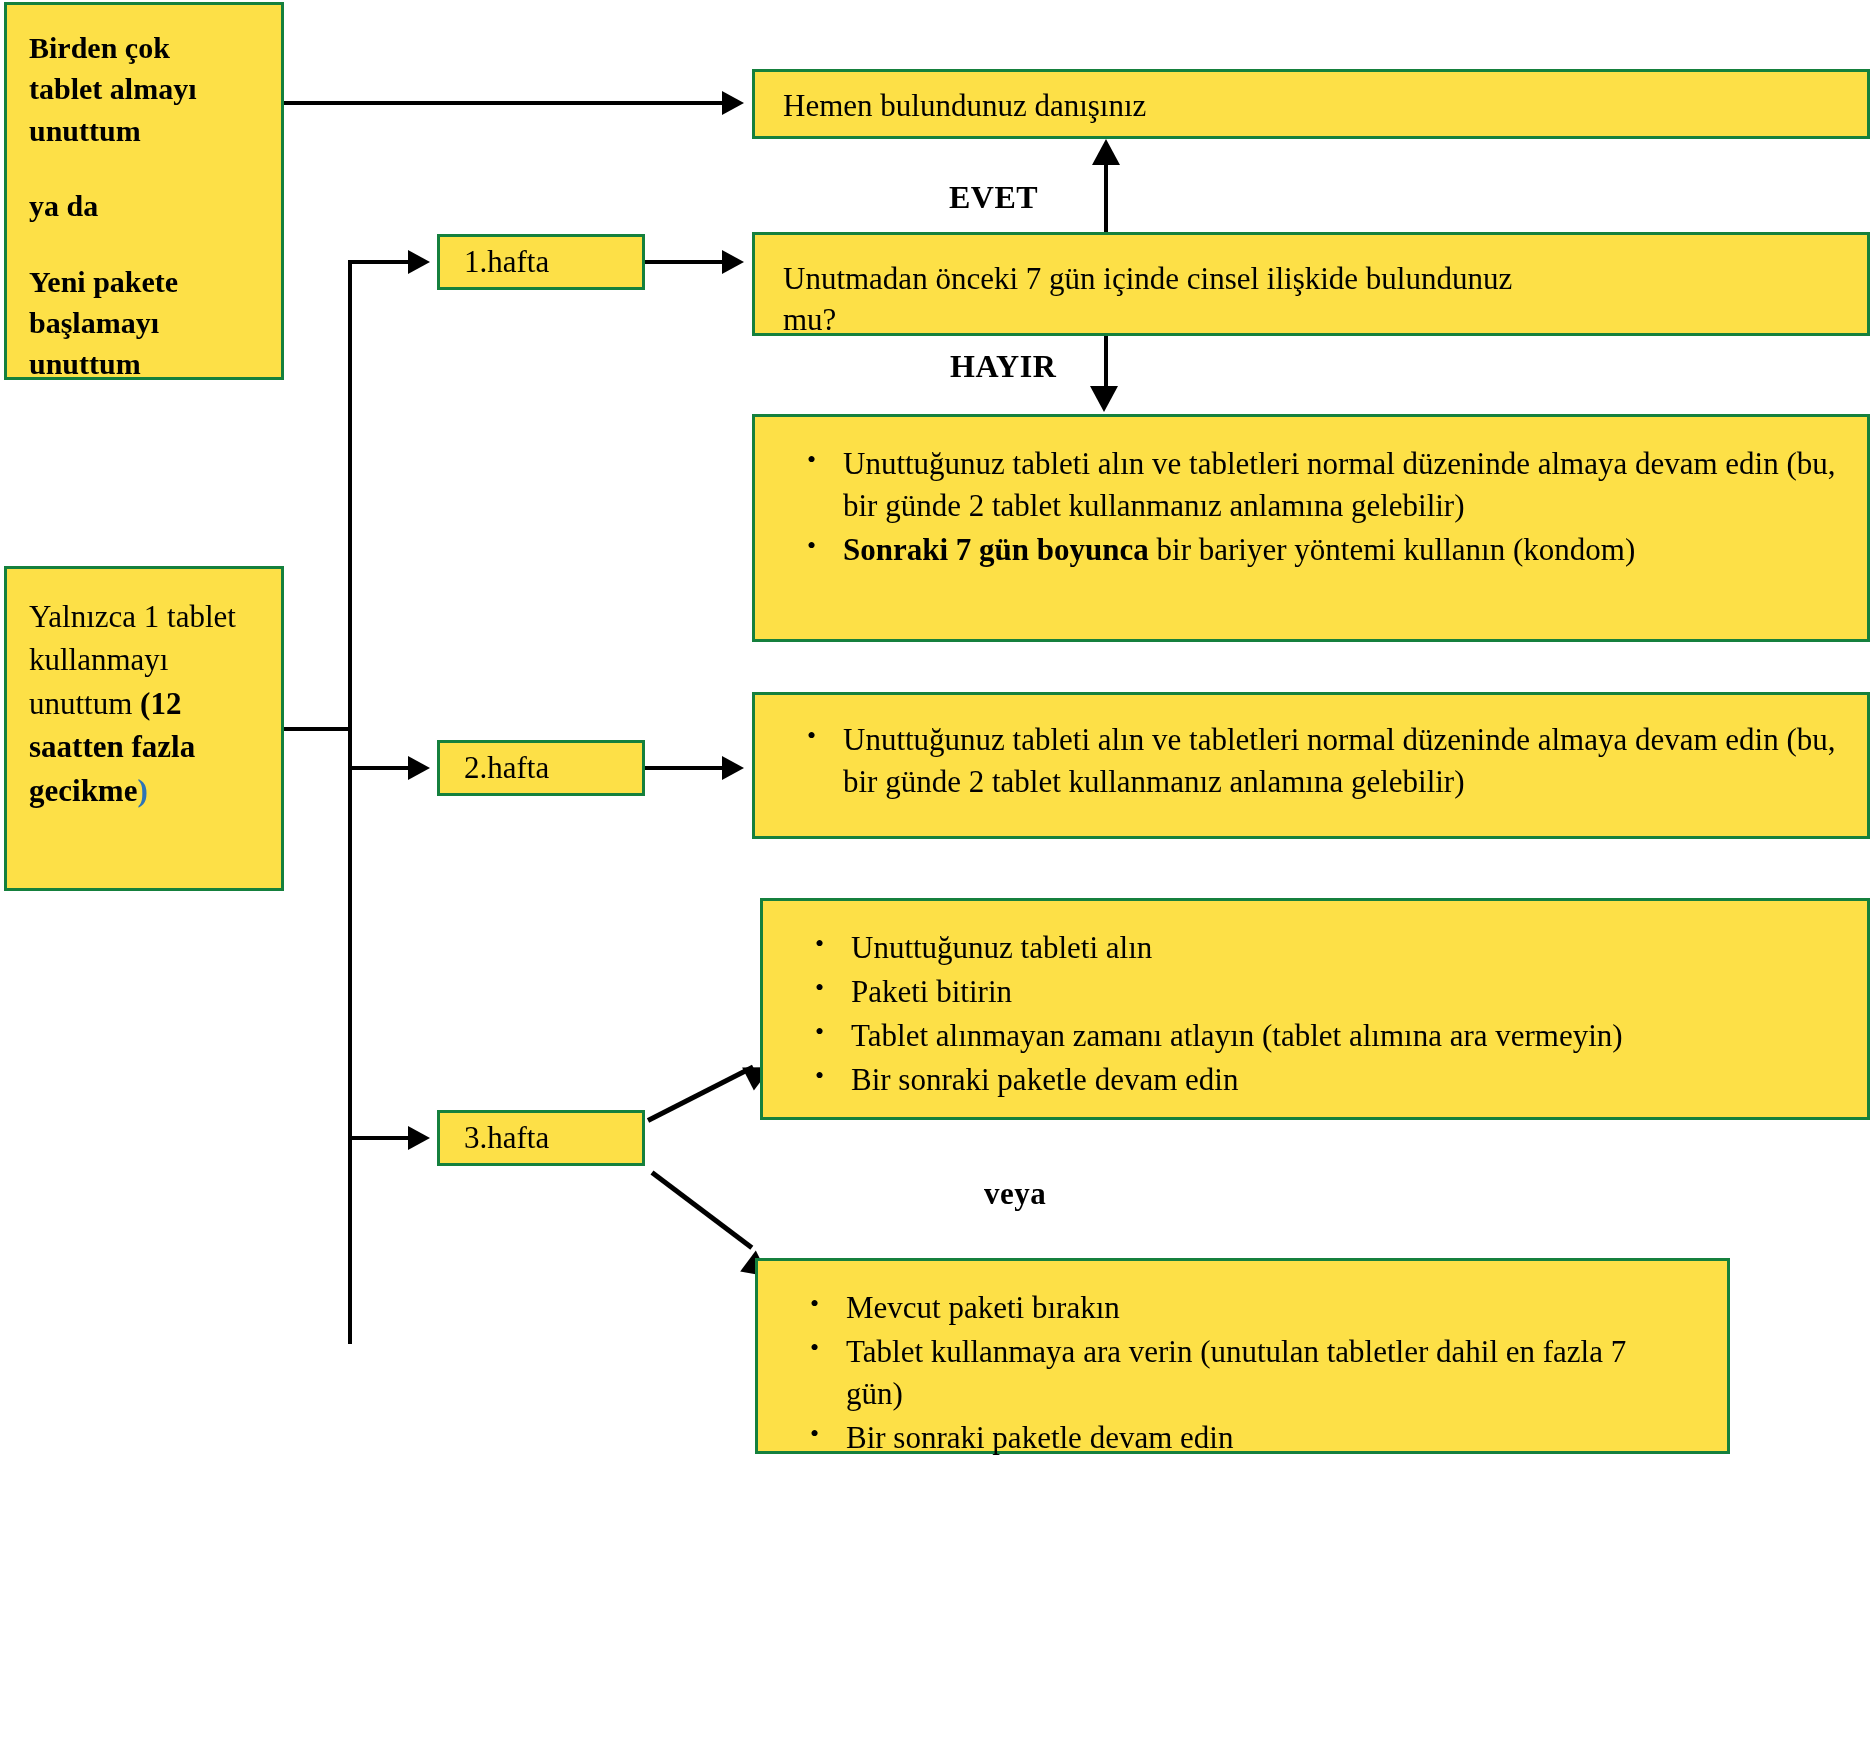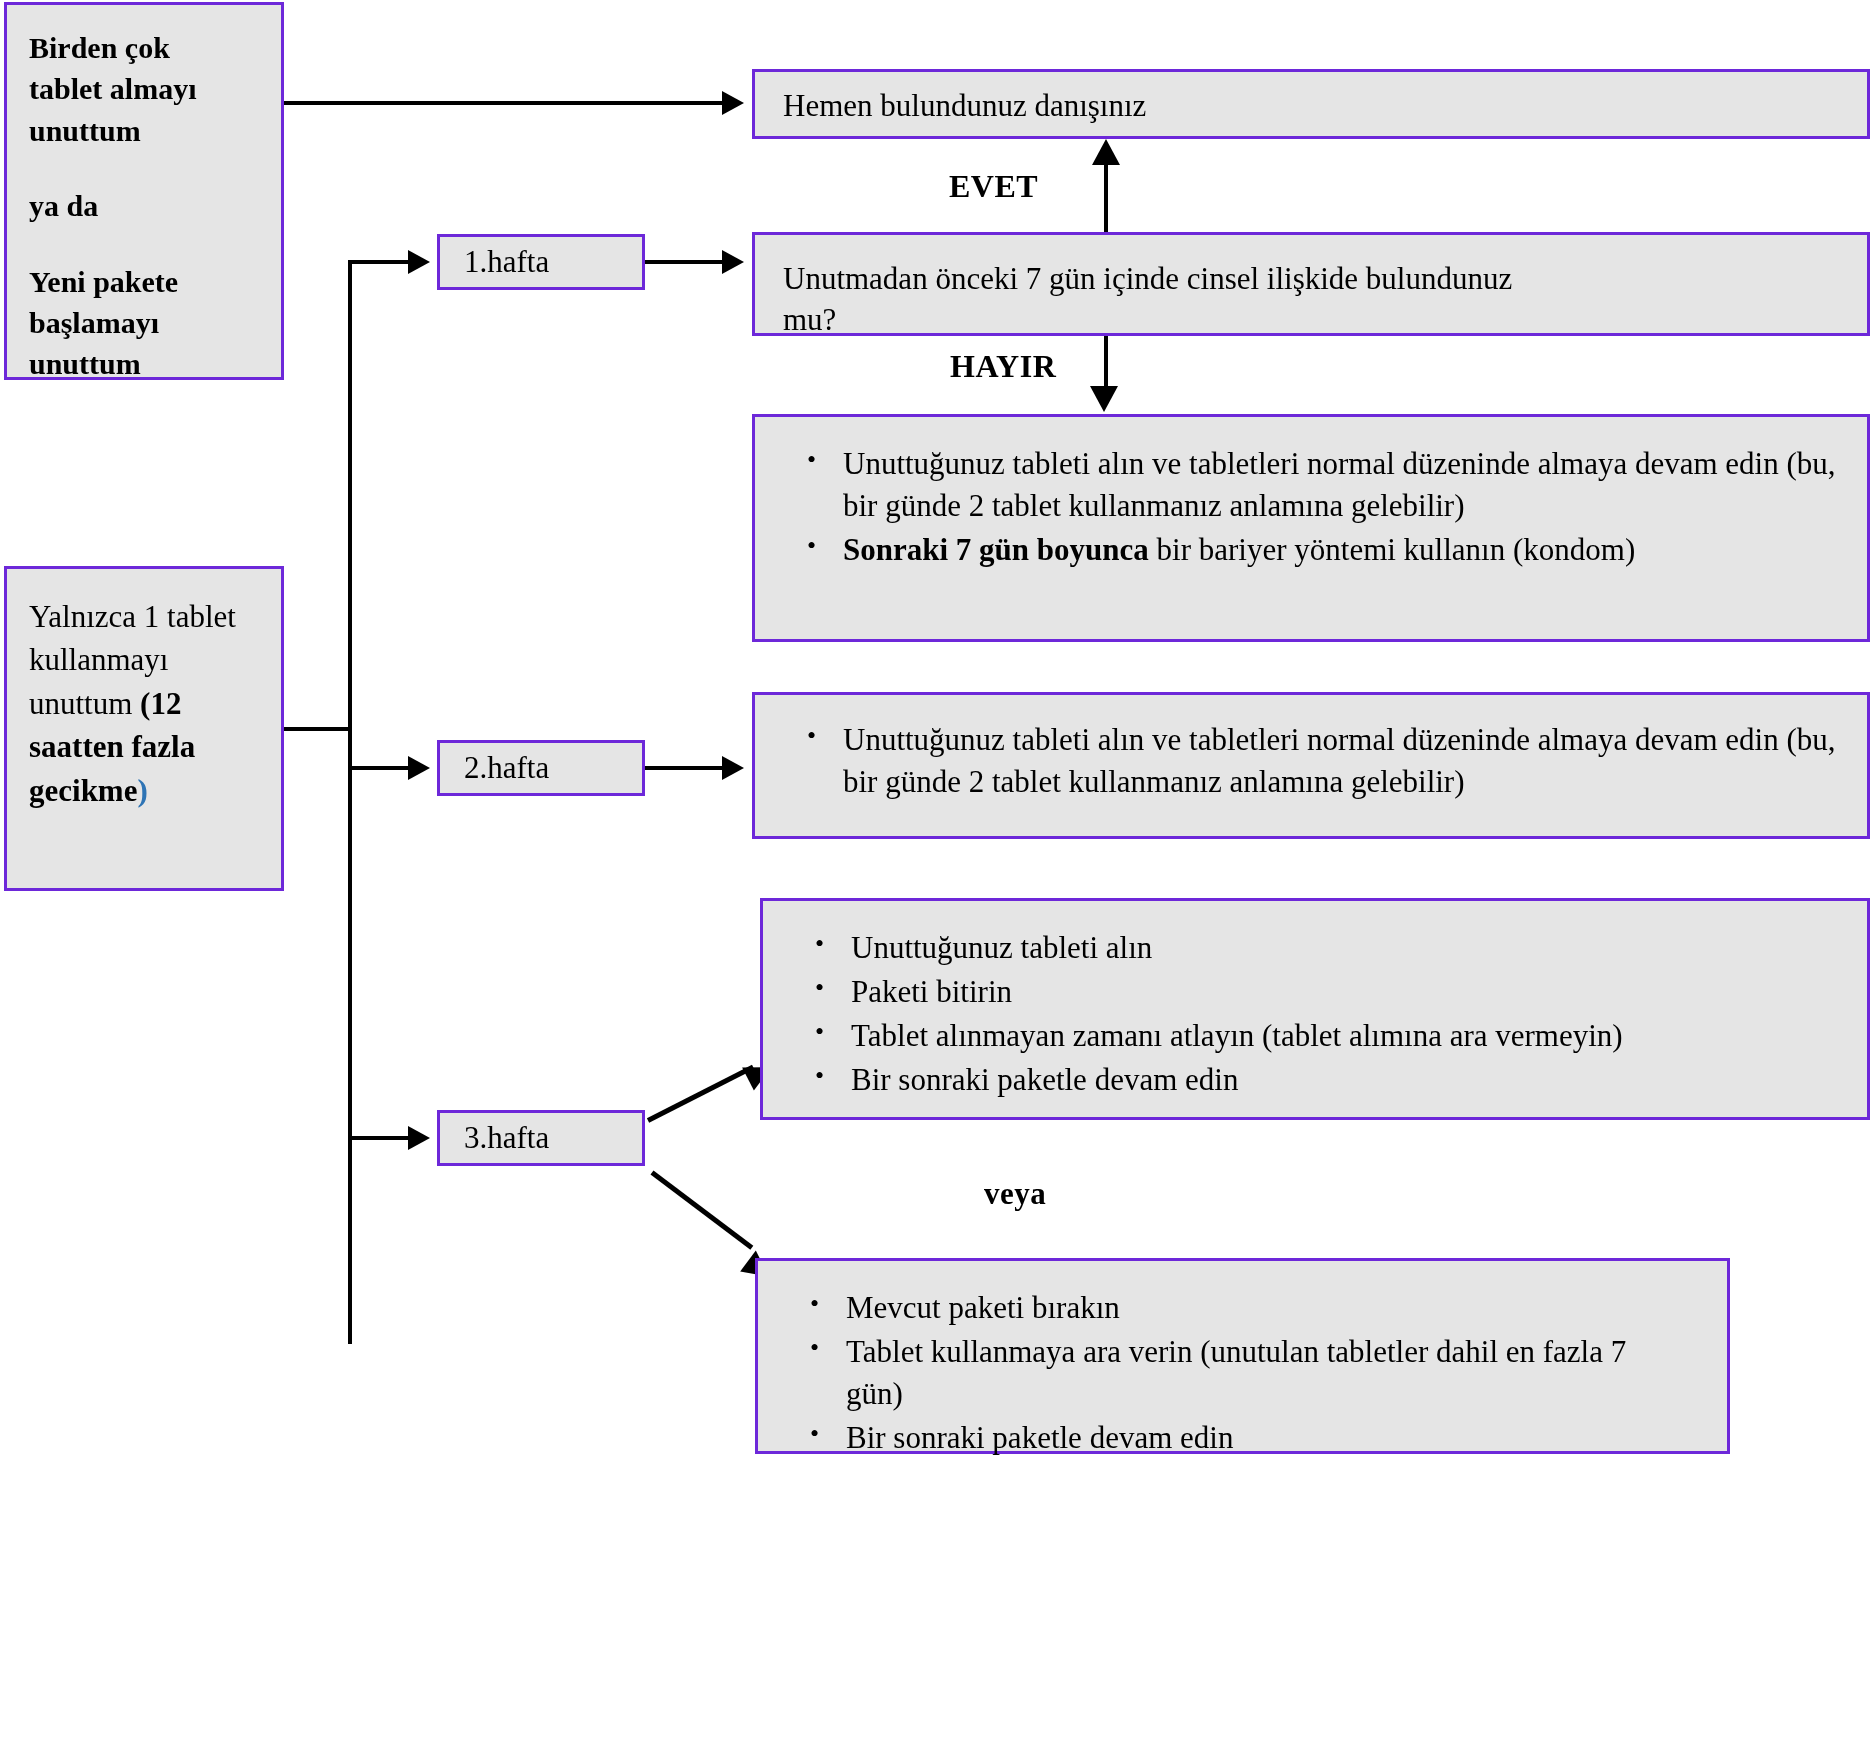--- a/index.html
+++ b/index.html
@@ -11,22 +11,22 @@
     position: relative;
     width: 1876px;
     height: 1755px;
     background: #ffffff;
     font-family: "Liberation Serif", "DejaVu Serif", serif;
     color: #000000;
     overflow: hidden;
   }
   .box {
     position: absolute;
-    border: 3px solid #6d28d9;
-    background: #e5e5e5;
+    border: 3px solid #15803d;
+    background: #fde047;
     box-sizing: border-box;
   }
   .box-text {
     font-size: 31px;
     line-height: 1.32;
   }
   
   #box-multiple-missed {
     left: 4px;
     top: 2px;
@@ -131,21 +131,21 @@
     font-size: 26px;
   }
 
   
   .edge-label {
     position: absolute;
     font-weight: bold;
     font-size: 32px;
     letter-spacing: 0.5px;
   }
-  #label-evet { left: 949px; top: 168px; }
+  #label-evet { left: 949px; top: 179px; }
   #label-hayir { left: 950px; top: 348px; }
   #label-veya { left: 975px; top: 1176px; font-size: 31px; margin-left: 9px; }
 
   
   .hline {
     position: absolute;
     height: 4px;
     background: #000000;
   }
   .vline {

